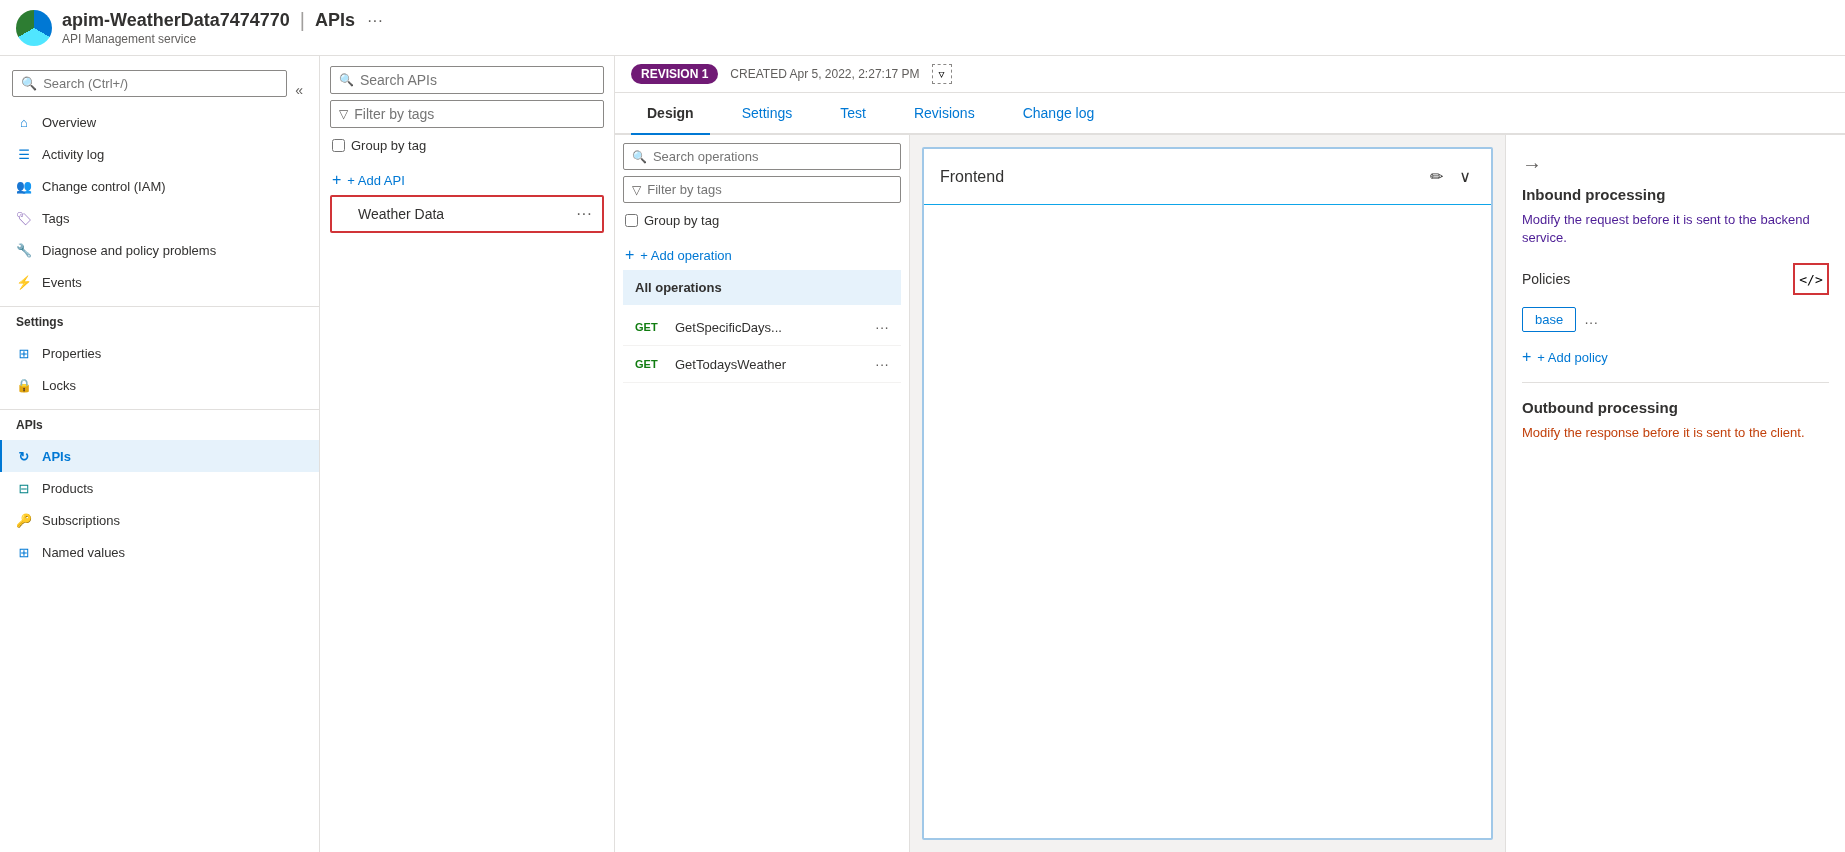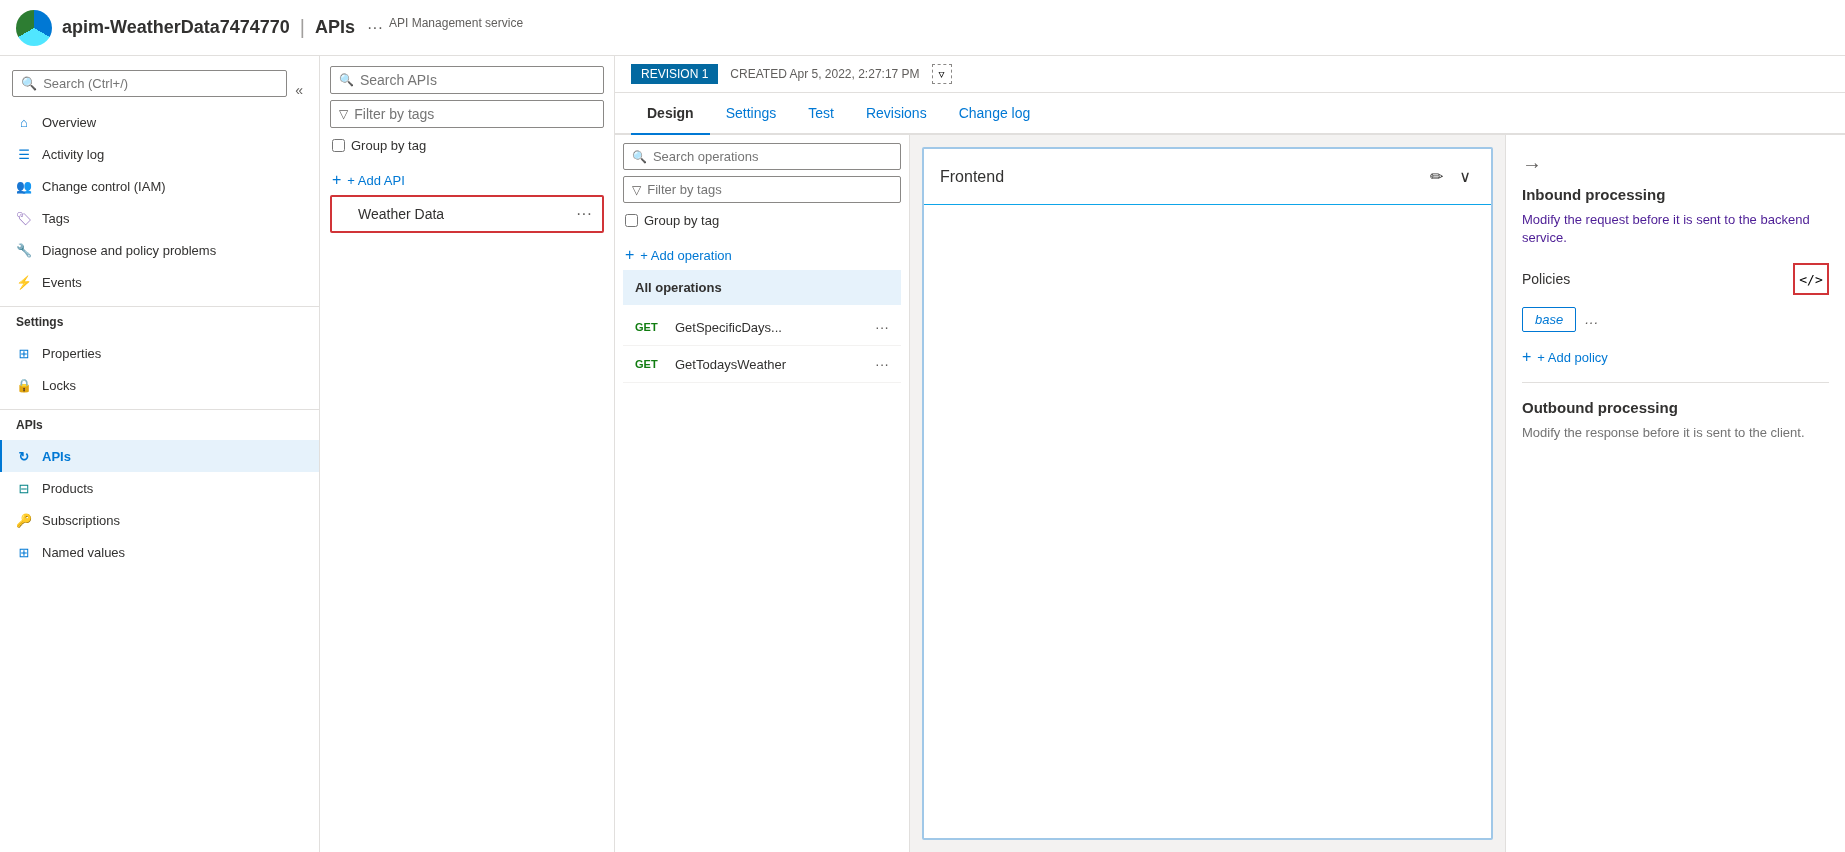--- a/index.html
+++ b/index.html
@@ -17,21 +17,21 @@
     }
     .logo-circle {
       width: 36px; height: 36px;
       background: conic-gradient(#0078d4 0deg 120deg, #50e6ff 120deg 240deg, #2d7d32 240deg 360deg);
       border-radius: 50%;
       flex-shrink: 0;
     }
     .header-title { font-size: 18px; font-weight: 600; }
     .header-separator { color: #a19f9d; font-size: 20px; margin: 0 4px; }
     .header-subtitle { font-size: 12px; color: #605e5c; }
-    .header-text-group { display: flex; flex-direction: row; }
+    .header-text-group { display: flex; flex-direction: column; }
     .header-main-row { display: flex; align-items: center; gap: 6px; }
     .ellipsis-btn { background: none; border: none; cursor: pointer; font-size: 16px; color: #605e5c; padding: 2px 6px; }
 
     
     .main-layout { display: flex; flex: 1; overflow: hidden; }
 
     
     .left-sidebar {
       width: 320px;
       background: #fff;
@@ -90,36 +90,36 @@
     .api-item-dots { color: #605e5c; font-size: 16px; cursor: pointer; }
 
     
     .revision-bar {
       display: flex; align-items: center; gap: 12px;
       padding: 8px 16px;
       background: #fff;
       border-bottom: 1px solid #e1dfdd;
     }
     .revision-badge {
-      background: #0369a1; color: #fff;
-      padding: 3px 10px; font-size: 12px; font-weight: 400;
-      border-radius: 0;
+      background: #701a75; color: #fff;
+      padding: 3px 10px; font-size: 12px; font-weight: 700;
+      border-radius: 10px;
     }
     .revision-meta { font-size: 12px; color: #605e5c; }
     .revision-dropdown { border: 1px dashed #8a8886; padding: 2px 6px; cursor: pointer; background: none; font-size: 12px; }
 
     
     .content-area {
       flex: 1;
       display: flex;
       flex-direction: column;
       overflow: hidden;
     }
     .tabs-bar {
-      display: flex; align-items: flex-end; gap: 0;
+      display: flex; align-items: flex-end; gap: 16px;
       padding: 0 16px;
       background: #fff;
       border-bottom: 2px solid #e1dfdd;
     }
     .tab {
       padding: 12px 16px; cursor: pointer; font-size: 14px;
       color: #0078d4; border-bottom: 2px solid transparent;
       margin-bottom: -2px;
     }
     .tab.active { color: #323130; border-bottom: 2px solid #0078d4; font-weight: 600; }
@@ -213,34 +213,34 @@
       border: 1px solid #0078d4; color: #0078d4;
       padding: 4px 12px; border-radius: 2px; font-size: 13px;
       cursor: pointer; margin-bottom: 4px;
     }
     .base-dots { color: #605e5c; font-size: 14px; cursor: pointer; margin-left: 8px; }
     .add-policy-link { display: flex; align-items: center; gap: 6px; color: #0078d4; cursor: pointer; font-size: 13px; margin-top: 8px; }
 
     .panel-divider { border: none; border-top: 1px solid #e1dfdd; margin: 16px 0; }
 
     .outbound-title { font-size: 15px; font-weight: 600; margin-bottom: 8px; }
-    .outbound-desc { font-size: 13px; color: #737373; line-height: 1.4; }
+    .outbound-desc { font-size: 13px; color: #c2410c; line-height: 1.4; }
 
     
     .icon-blue { color: #0078d4; }
     .icon-orange { color: #d57e00; }
     .icon-purple { color: #8764b8; }
     .icon-teal { color: #038387; }
 
     
     ::-webkit-scrollbar { width: 6px; }
     ::-webkit-scrollbar-track { background: #f3f2f1; }
     ::-webkit-scrollbar-thumb { background: #c8c6c4; border-radius: 3px; }
 
-    .base-row { display: flex; align-items: center; margin-bottom: 4px; font-style: italic; }
+    .base-row { display: flex; align-items: center; margin-bottom: 4px; }
   </style>
 </head>
 <body>
 
 <div class="top-header">
   <div class="logo-circle"></div>
   <div class="header-text-group">
     <div class="header-main-row">
       <span class="header-title">apim-WeatherData7474770</span>
       <span class="header-separator">|</span>

